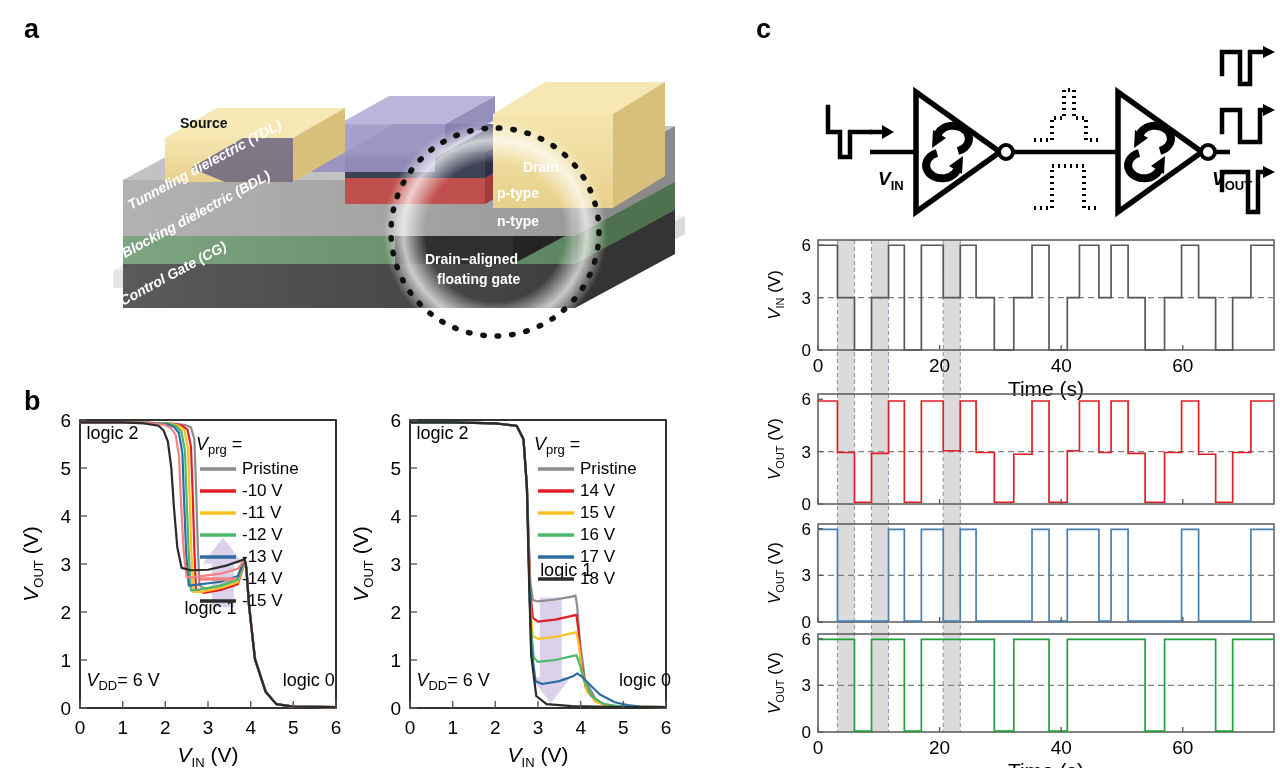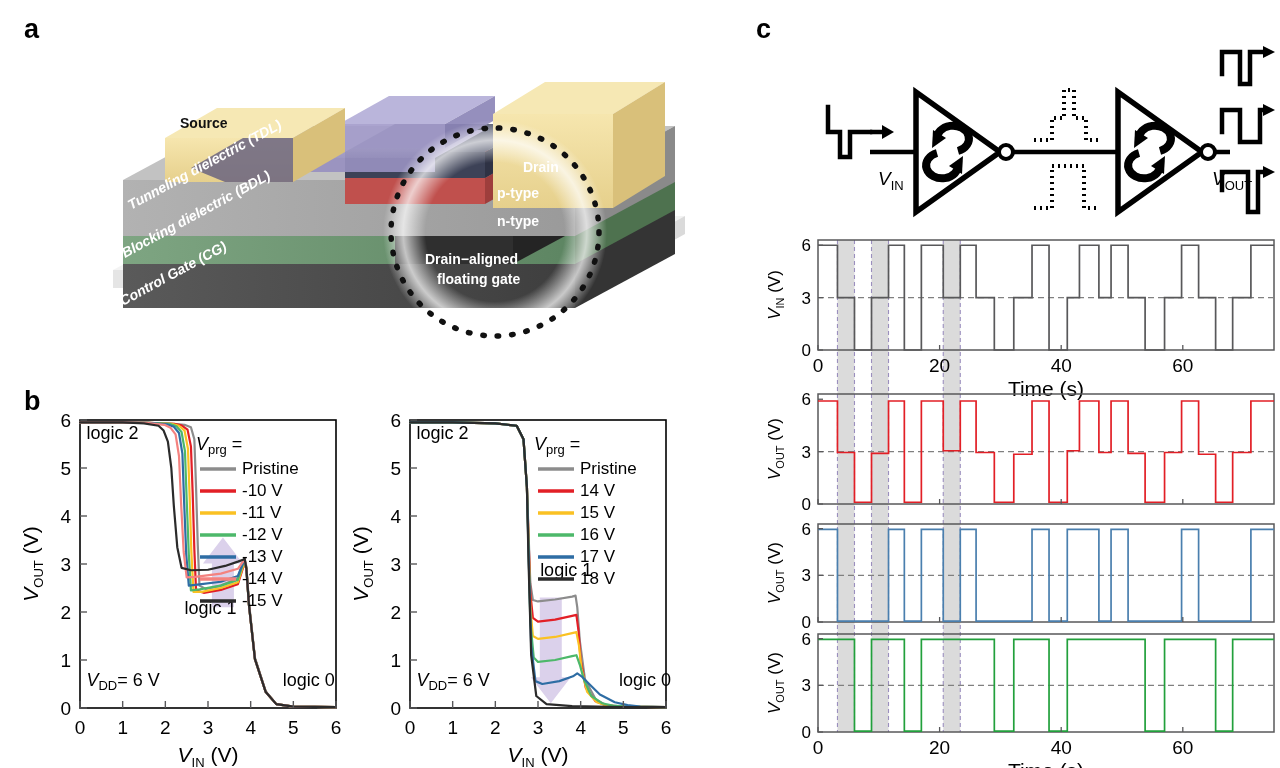--- a/index.html
+++ b/index.html
@@ -273,21 +273,21 @@
       <text x="232" y="140" class="legtxt">16 V</text>
       <line x1="190" y1="157" x2="226" y2="157" stroke="#2e6da4" stroke-width="3.4"></line>
       <text x="232" y="162" class="legtxt">17 V</text>
       <line x1="190" y1="179" x2="226" y2="179" stroke="#2b2b2b" stroke-width="3.4"></line>
       <text x="232" y="184" class="legtxt">18 V</text>
     </svg>
 </div>
 
 <div class="panel-letter abs" style="left:756px;top:16px;">c</div>
 
-<div class="abs" style="left:770px;top:22px;width:500px;height:200px;">
+<div class="abs" style="left:770px;top:22px;width:500px;height:200px;font-weight:bold;">
 <svg width="500" height="200" viewBox="0 0 500 200">
 
   <g stroke="#000" stroke-width="4.5" fill="none" stroke-linecap="square" stroke-linejoin="miter">
     <path d="M58,85 L58,110 L70,110 L70,135 L80,135 L80,110 L100,110"></path>
   </g>
   <path d="M100,110 L112,110" stroke="#000" stroke-width="4.5"></path>
   <polygon points="112,103 124,110 112,117" fill="#000"></polygon>
 
   <line x1="100" y1="130" x2="146" y2="130" stroke="#000" stroke-width="4.5"></line>
 

